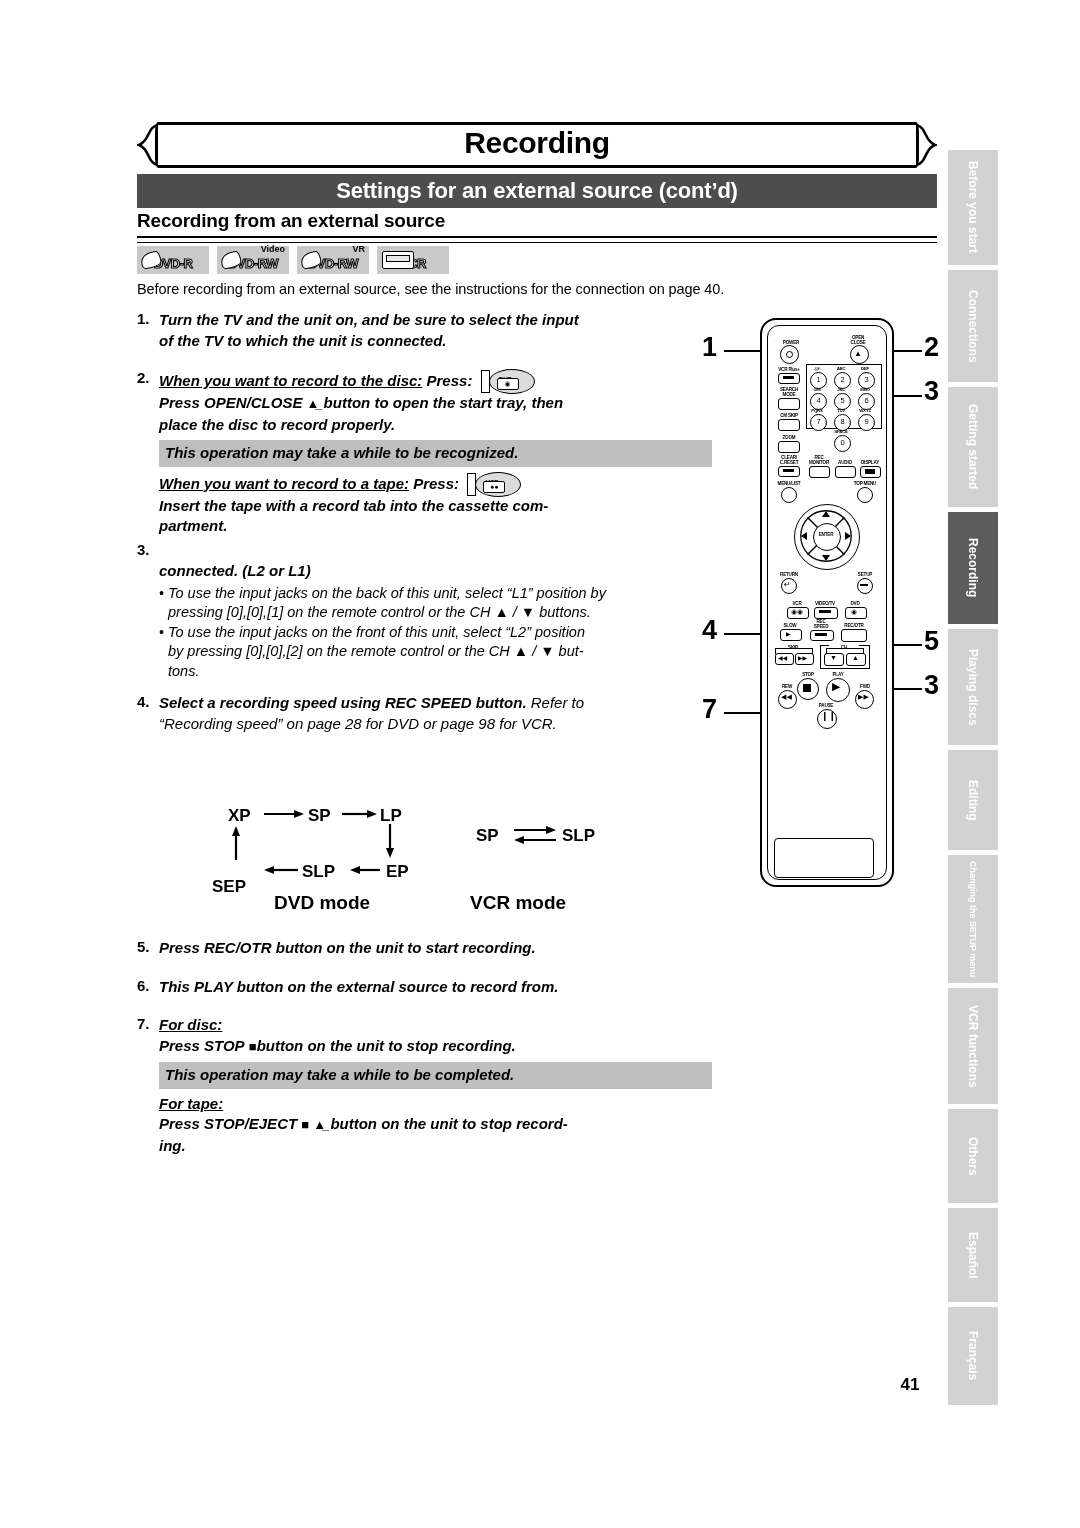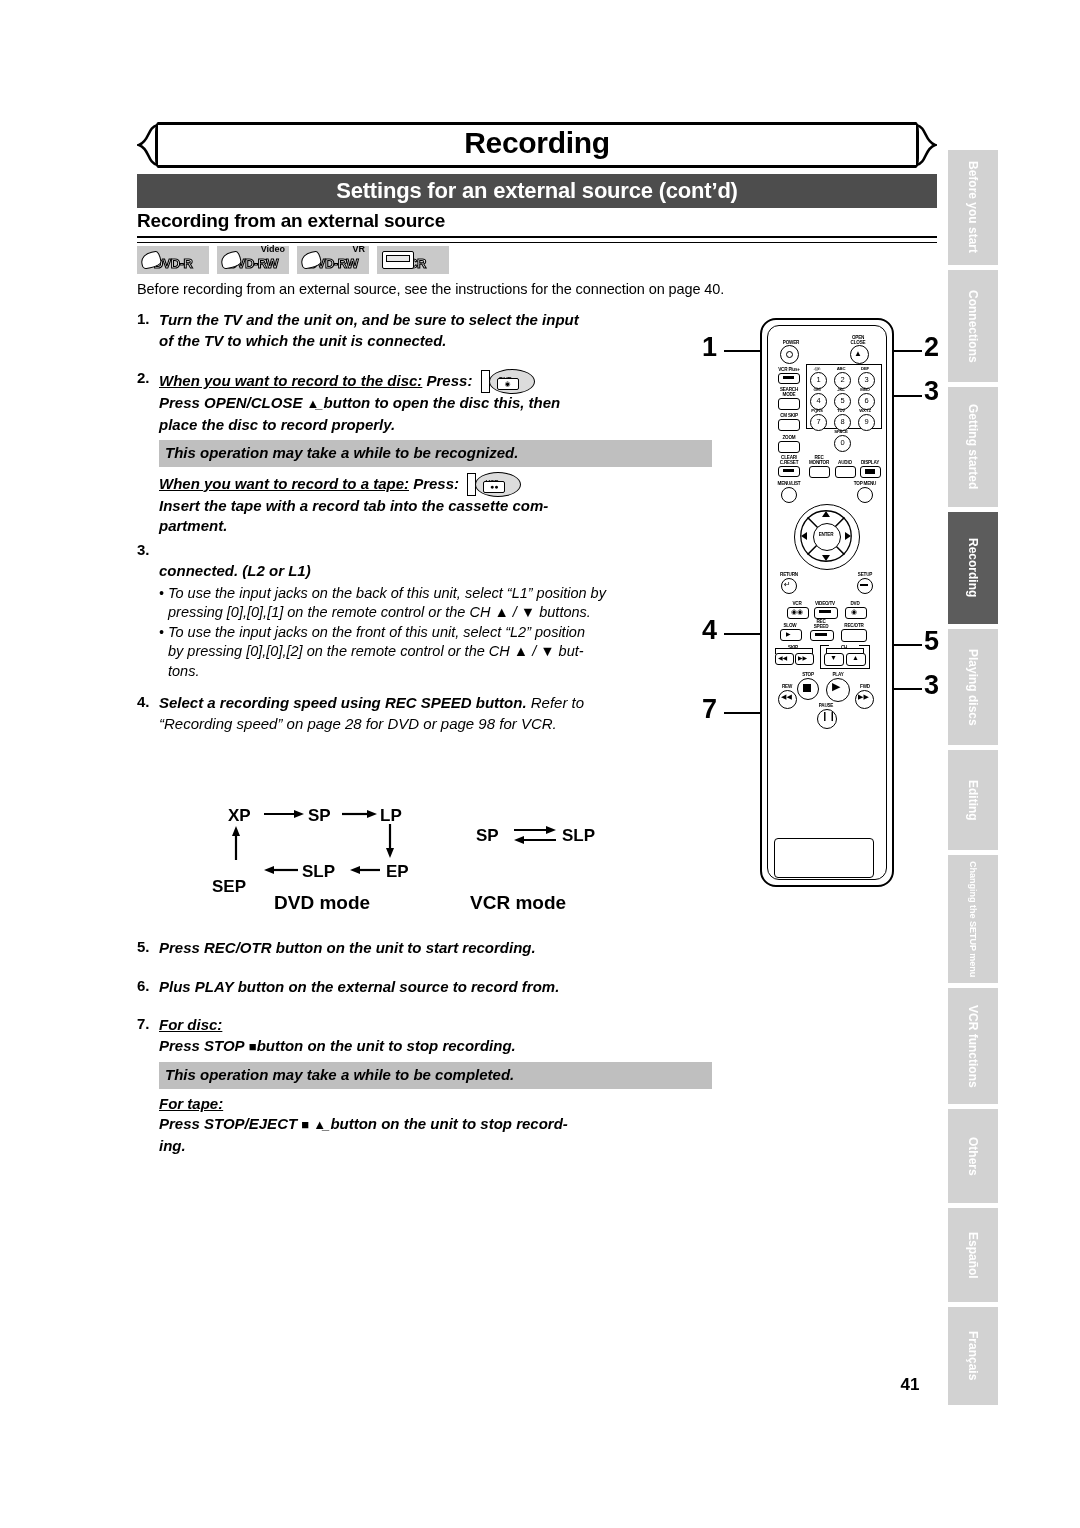--- a/index.html
+++ b/index.html
@@ -242,21 +242,21 @@
         <span class="b u">When you want to record to the disc:</span>
         <span class="b">Press:</span>
         <span class="icon-btn">
           <span class="bar"></span>
           <span class="oval"></span>
           <span class="lab">DVD</span>
           <span class="key">◉</span>
         </span><br>
         <span class="b">Press OPEN/CLOSE</span>
         <span class="b eject">▲̲</span>
-        <span class="b">button to open the disc this, then</span><br>
+        <span class="b">button to open the start tray, then</span><br>
         <span class="b">place the disc to record properly.</span>
         <span class="note">This operation may take a while to be recognized.</span>
         <span class="b u">When you want to record to a tape:</span>
         <span class="b">Press:</span>
         <span class="icon-btn">
           <span class="bar"></span>
           <span class="oval"></span>
           <span class="lab">VCR</span>
           <span class="key">●●</span>
         </span><br>
@@ -350,21 +350,21 @@
       <div class="body">
         <span class="b">Press REC/OTR</span><span class="b"> button on the unit to start recording.</span>
       </div>
     </div>
 
     <div class="sp"></div>
 
     <div class="step">
       <div class="num">6.</div>
       <div class="body">
-        <span class="b">Plus PLAY</span><span class="b"> button on the external source to record from.</span>
+        <span class="b">This PLAY</span><span class="b"> button on the external source to record from.</span>
       </div>
     </div>
 
     <div class="sp"></div>
 
     <div class="step">
       <div class="num">7.</div>
       <div class="body">
         <span class="b u">For disc:</span><br>
         <span class="b">Press STOP</span>

